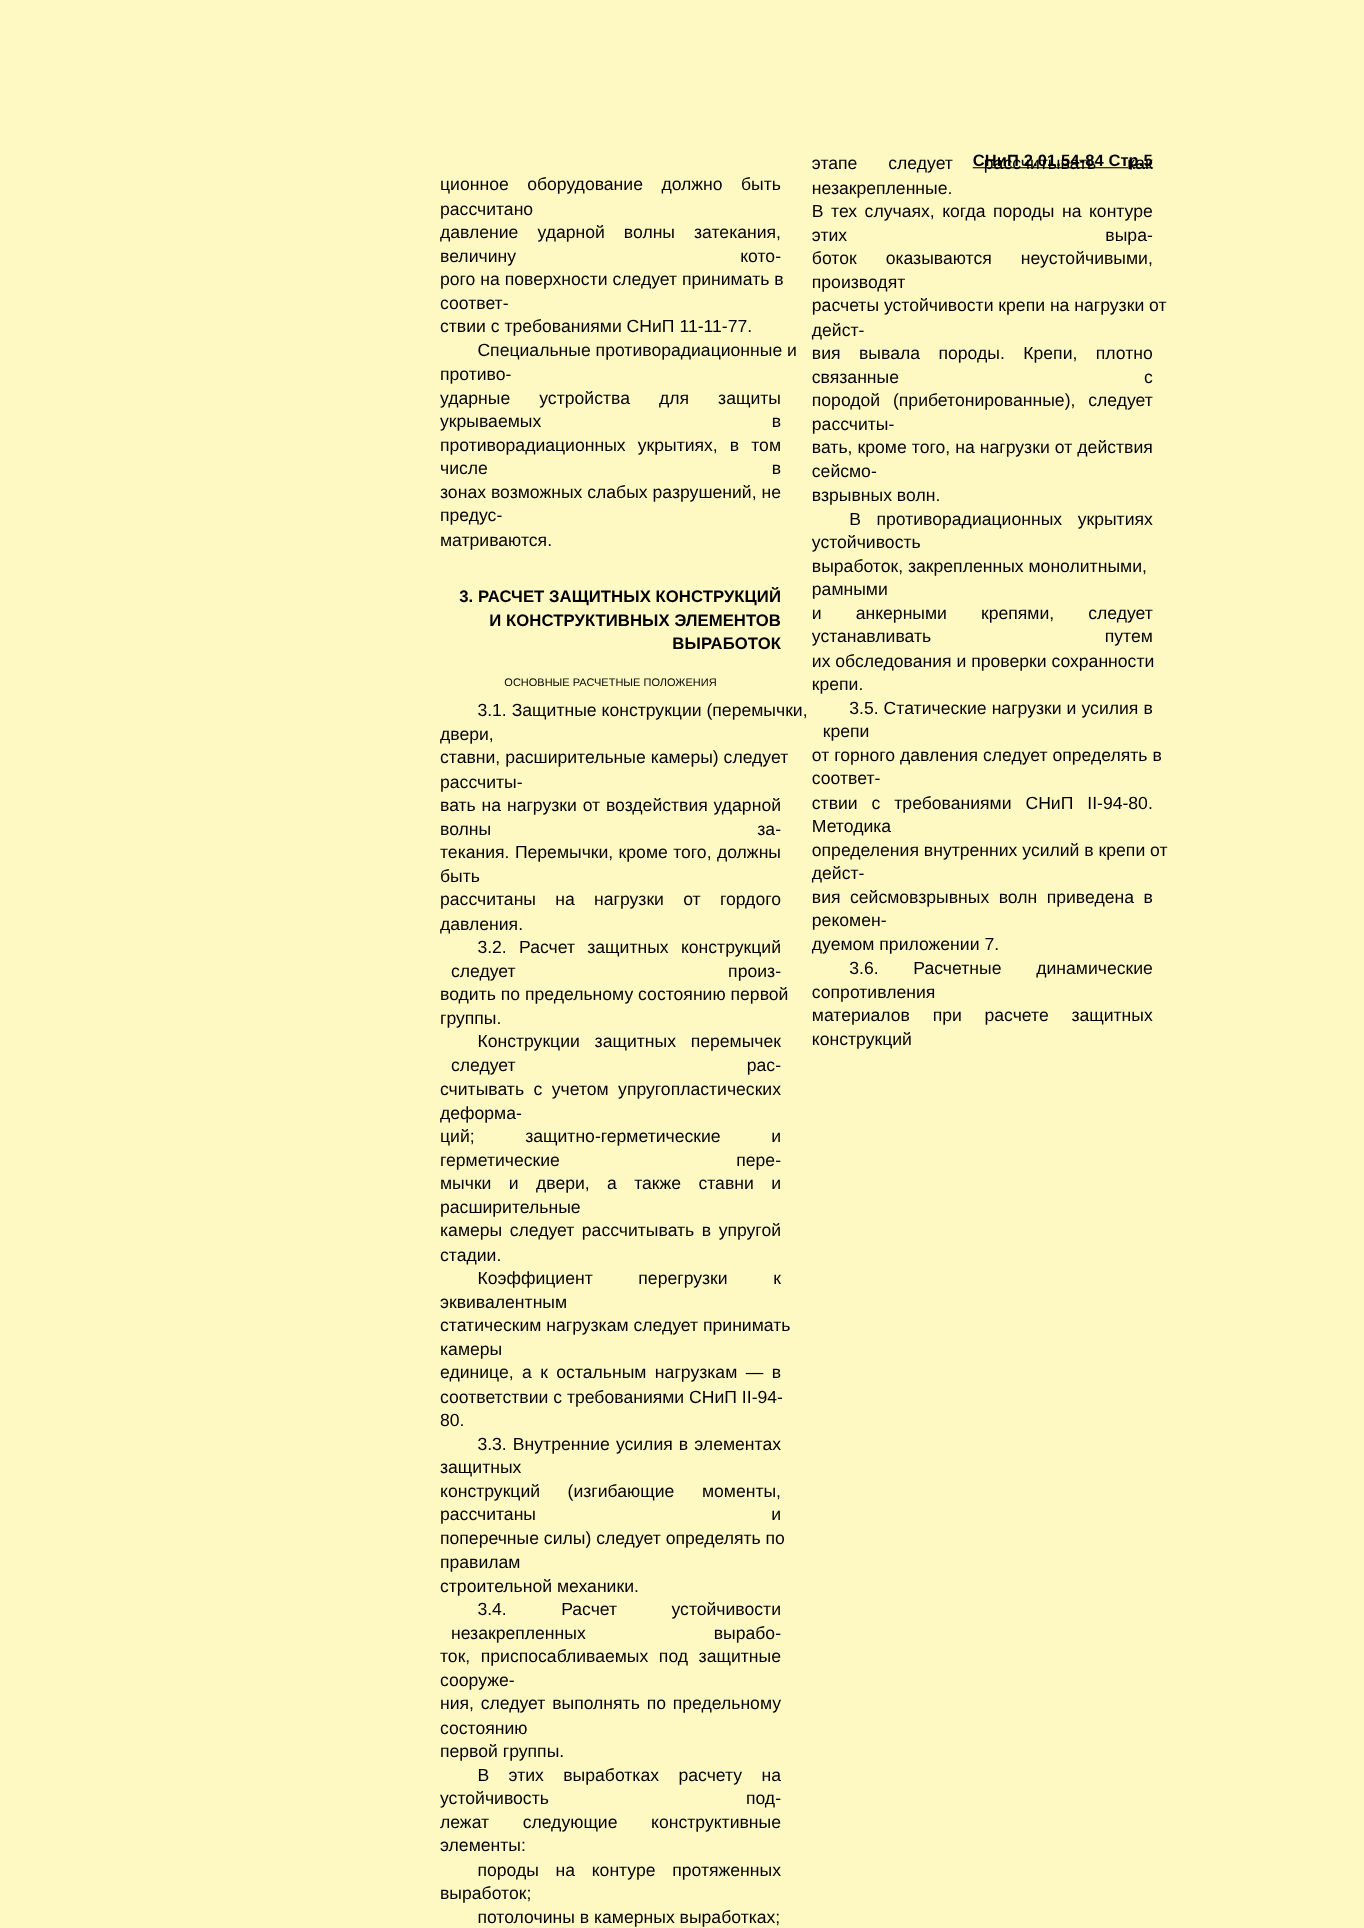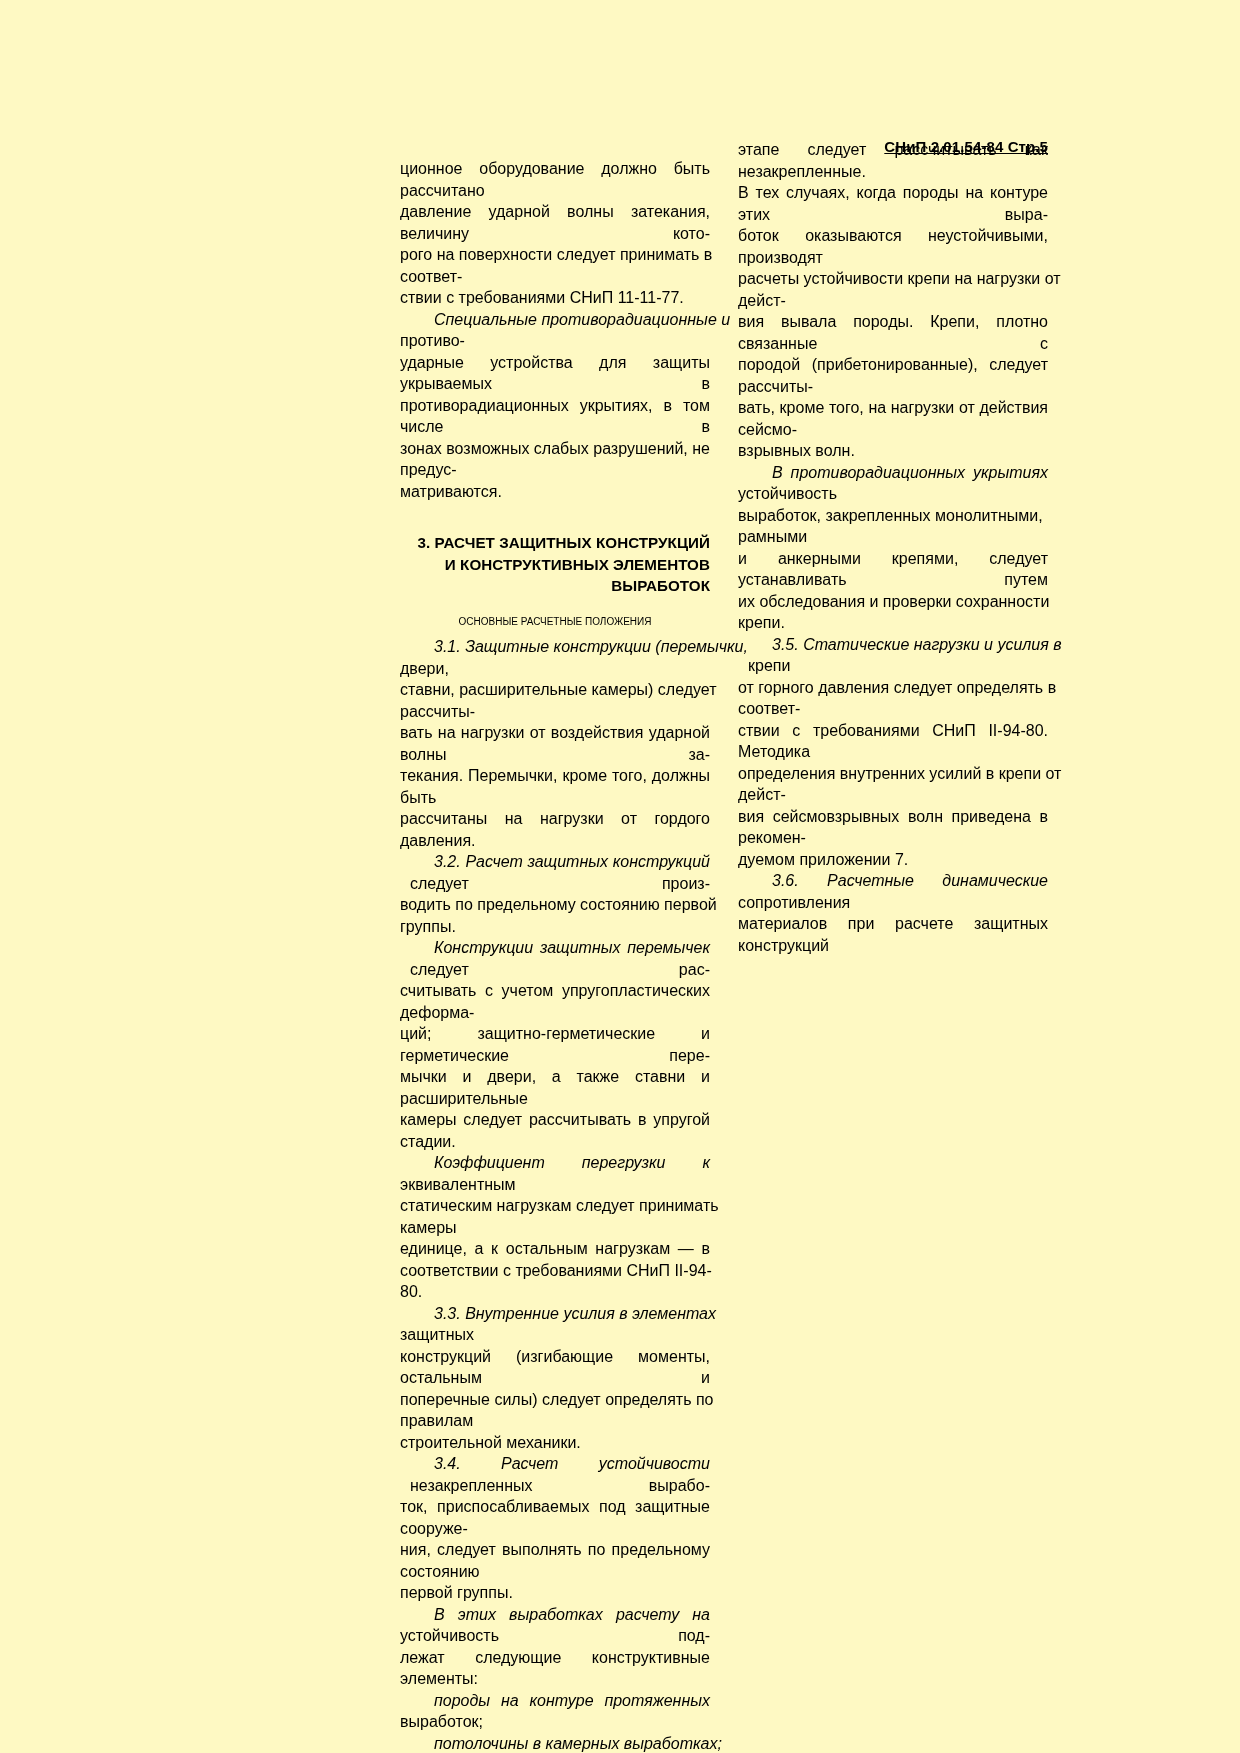--- a/index.html
+++ b/index.html
@@ -69,21 +69,20 @@
     text-align: justify;
     text-align-last: justify;
     white-space: nowrap;
     overflow: visible;
   }
   .p .ln.free {
     text-align-last: left;
   }
   .p .ln.indent {
     text-indent: 34px;
-    font-style: italic;
   }
   .p .ln.indent-sm {
     text-indent: 10px;
   }
   .heading-block {
     margin-top: 30px;
     margin-bottom: 10px;
     text-align: right;
   }
   .heading-line {
@@ -184,21 +183,21 @@
               <span class="ln">статическим нагрузкам следует принимать</span>
               <span class="ln free">камеры</span>
               <span class="ln">единице, а к остальным нагрузкам — в</span>
               <span class="ln">соответствии с требованиями СНиП II-94-</span>
               <span class="ln free">80.</span>
             </p>
             <p class="p">
               <span class="ln indent">3.3. Внутренние усилия в элементах</span>
               <span class="ln free">защитных</span>
               <span class="ln">конструкций (изгибающие моменты,</span>
-              <span class="ln">остальным и</span>
+              <span class="ln">рассчитаны и</span>
               <span class="ln">поперечные силы) следует определять по</span>
               <span class="ln free">правилам</span>
               <span class="ln free">строительной механики.</span>
             </p>
             <p class="p">
               <span class="ln indent">3.4. Расчет устойчивости</span>
               <span class="ln indent-sm">незакрепленных вырабо-</span>
               <span class="ln">ток, приспосабливаемых под защитные</span>
               <span class="ln free">сооруже-</span>
               <span class="ln">ния, следует выполнять по предельному</span>

